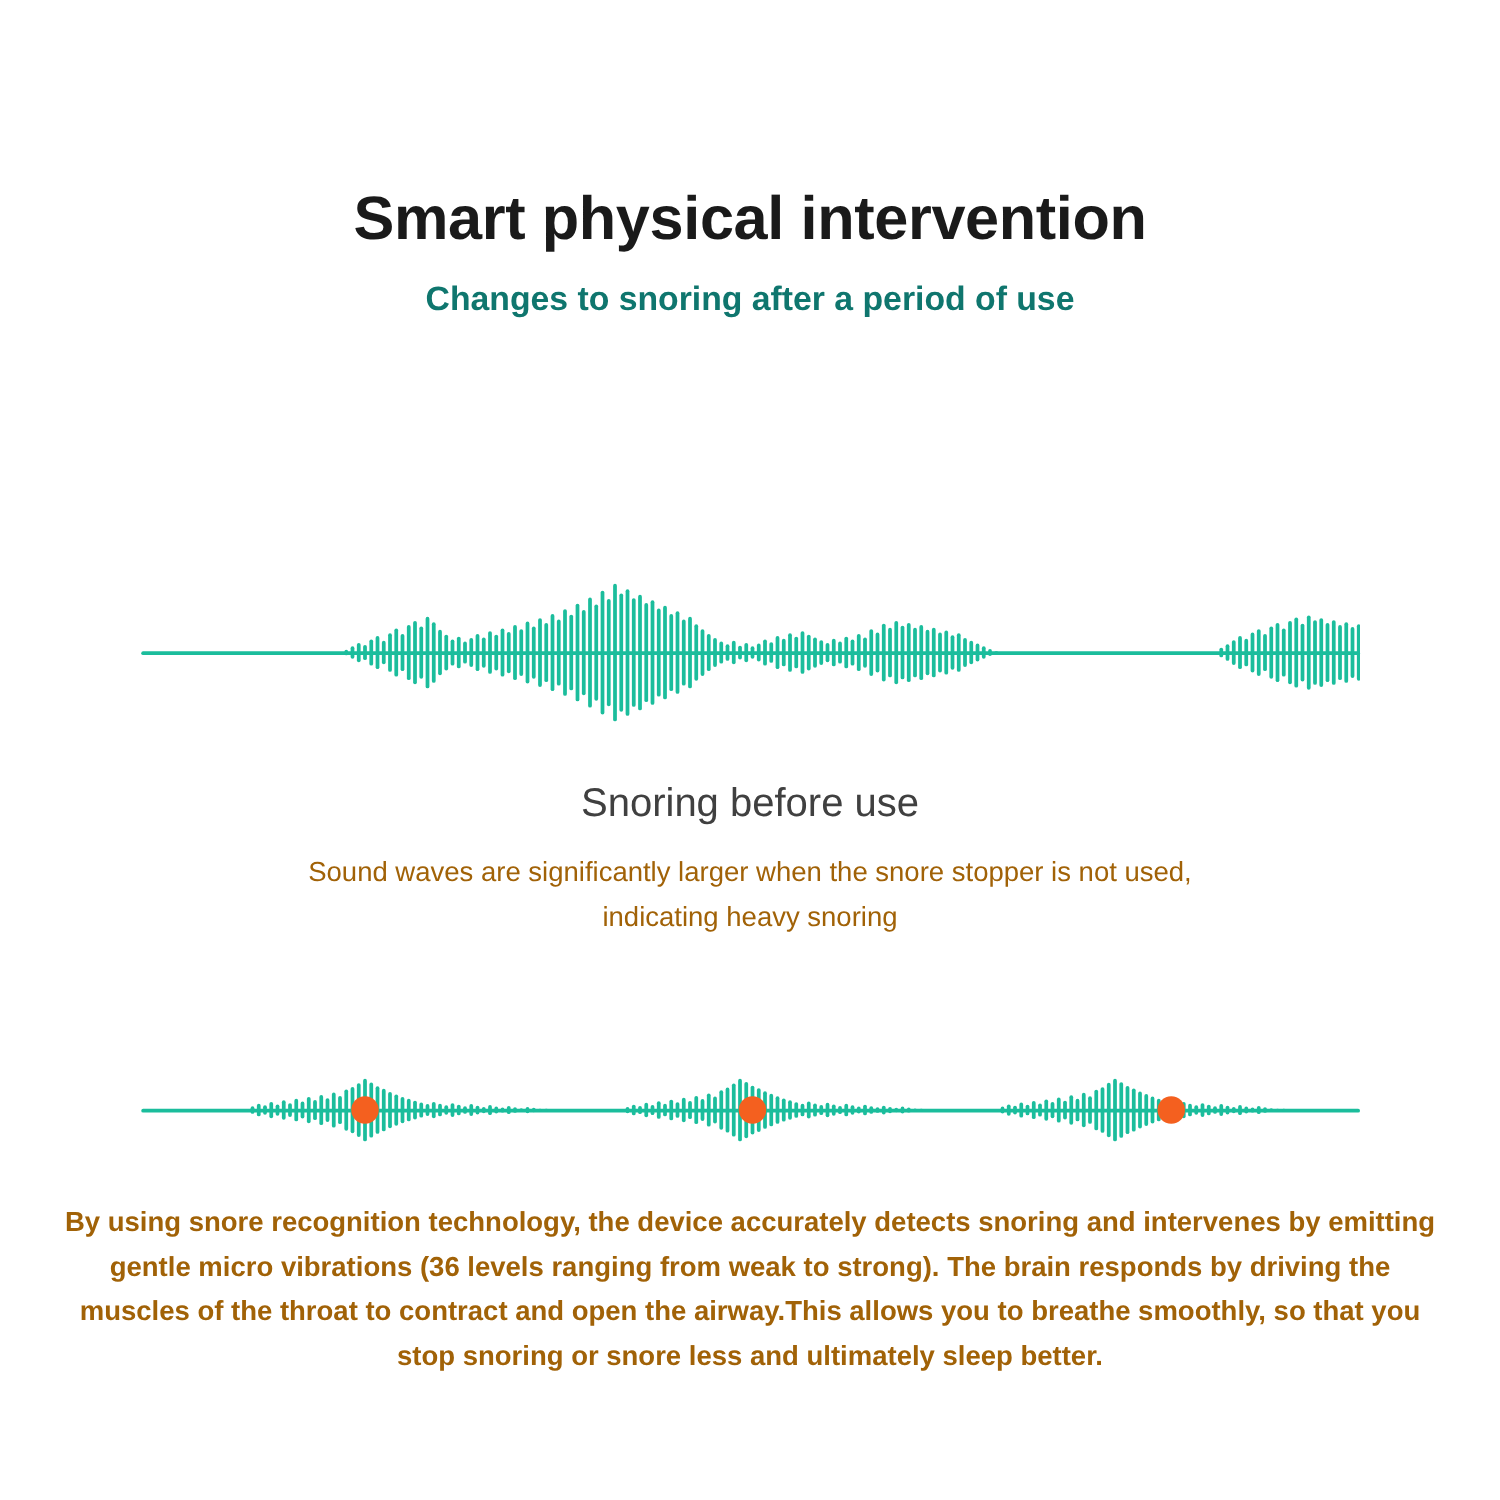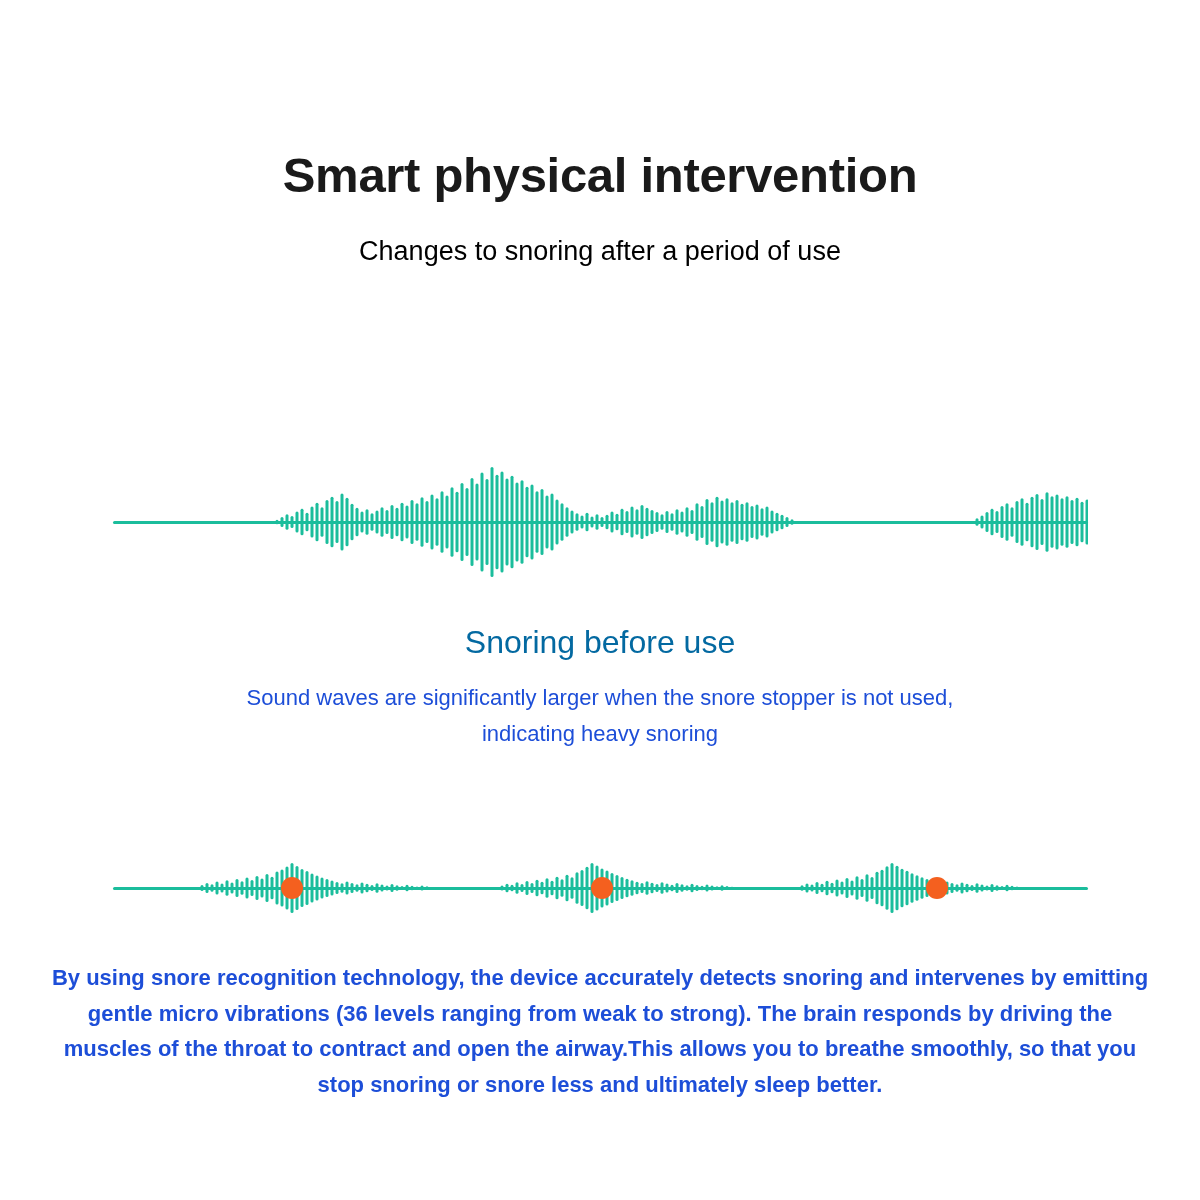--- a/index.html
+++ b/index.html
@@ -34,24 +34,24 @@
     font-size: 49px;
     font-weight: bold;
     color: #1a1a1a;
     letter-spacing: -0.3px;
     line-height: 1.12;
     margin: 0;
     padding: 0;
   }
   .subtitle {
     font-size: 27px;
-    font-weight: normal;
-    color: #000000;
+    font-weight: bold;
+    color: #0f766e;
     line-height: 1.2;
-    margin: 16px;
+    margin: 4px;
     padding-top: 16px;
   }
 
   
   .wave-block {
     position: absolute;
     left: 0;
     width: 1200px;
   }
   .wave-stage {
@@ -88,28 +88,28 @@
   
   .caption-block {
     position: absolute;
     left: 0;
     width: 1200px;
     text-align: center;
   }
   .section-heading {
     font-size: 32px;
     font-weight: normal;
-    color: #0369a1;
+    color: #404040;
     margin: 0;
     line-height: 1.25;
   }
   .section-body {
     font-size: 22px;
     font-weight: normal;
-    color: #1d4ed8;
+    color: #a16207;
     line-height: 1.62;
     margin: 0 auto;
   }
   #before-body { padding-top: 18px; width: 760px; }
   #after-body  { padding-top: 12px; width: 1100px; font-weight: bold; }
 </style>
 </head>
 <body>
 
 <div class="page">

